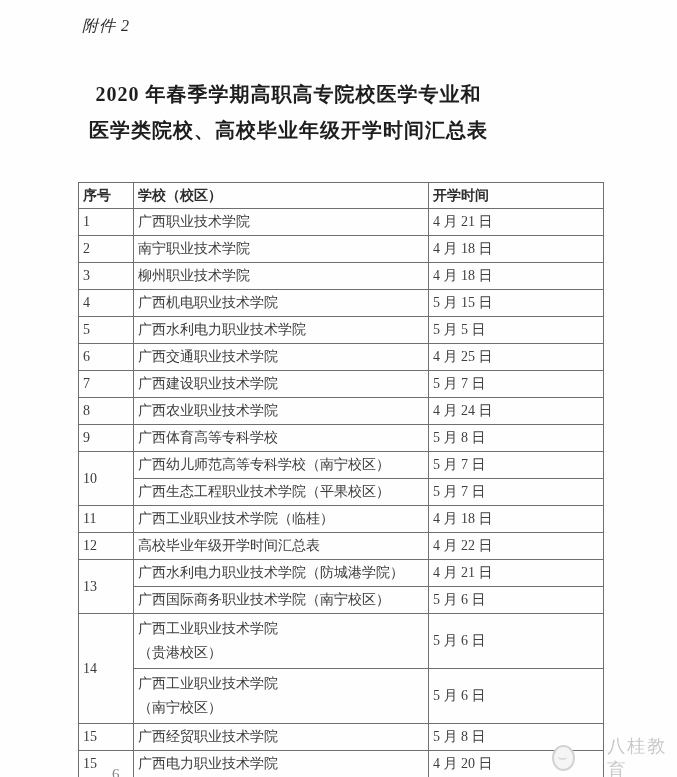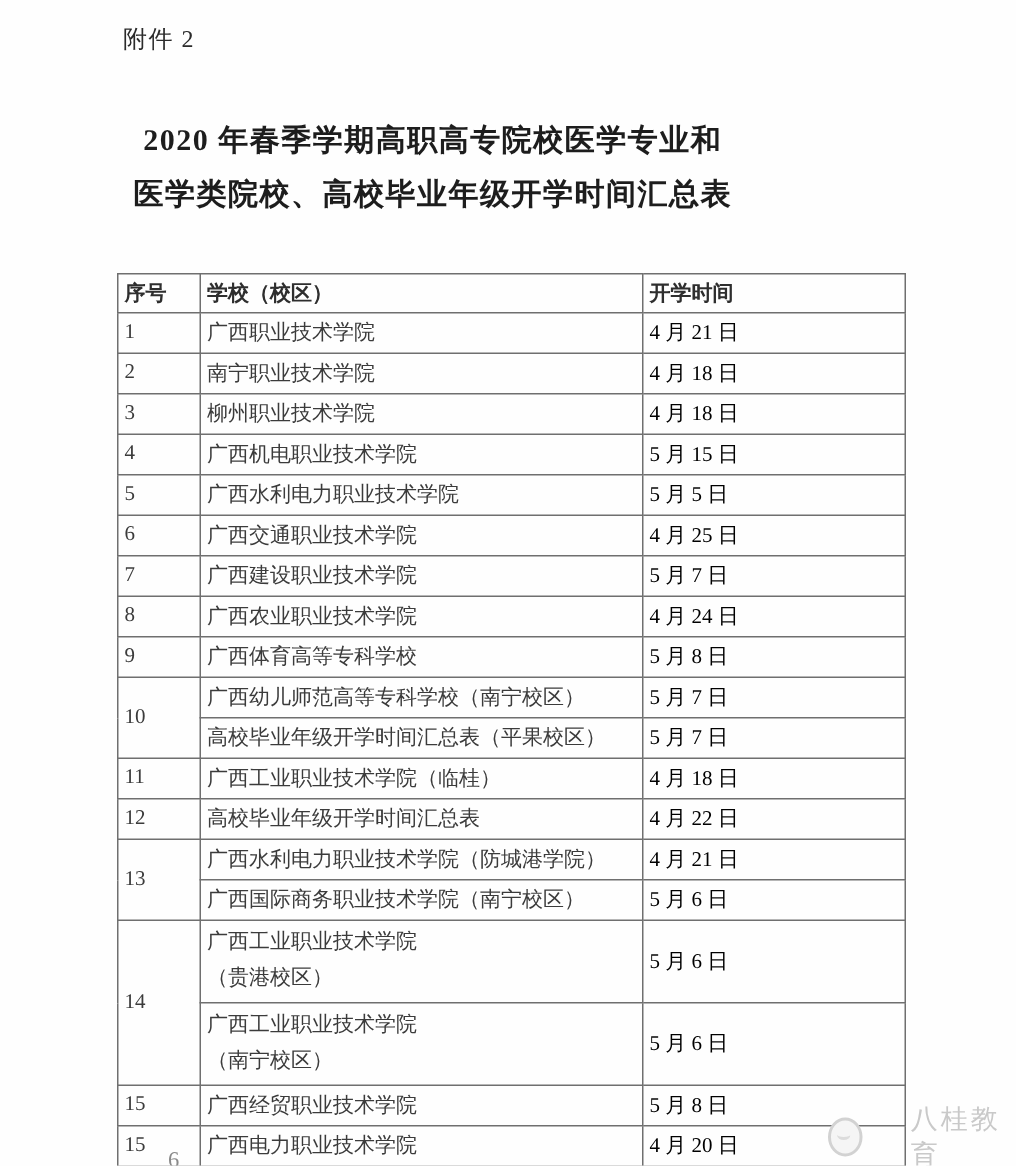--- a/index.html
+++ b/index.html
@@ -16,20 +16,21 @@
     width: 677px; height: 777px;
     background: #fefefe;
     overflow: hidden;
   }
   .attachment-label {
     position: absolute;
     left: 82px; top: 16px;
     font-size: 16px;
     color: #2b2b2b;
     letter-spacing: 1px;
+    font-style: italic;
   }
   .doc-title {
     position: absolute;
     left: 0; top: 76px;
     width: 577px;
     text-align: center;
     font-weight: bold;
     font-size: 20px;
     line-height: 36px;
     color: #1d1d1d;
@@ -54,21 +55,21 @@
     overflow: hidden;
   }
   table.schedule th {
     font-weight: bold;
     color: #2e2e2e;
     height: 25px;
   }
   table.schedule tr.r1 td { height: 26px; }
   table.schedule tr.r2 td { height: 54px; }
   td.school-2line { white-space: pre-line; line-height: 24px; }
-  td.date-cell { color: #000000; }
+  td.date-cell { color: #404040; }
   .watermark {
     position: absolute;
     left: 552px; top: 734px;
     display: flex;
     align-items: center;
     color: #c7c7c7;
     z-index: 5;
     gap: 28px;
   }
   .wm-logo {
@@ -168,21 +169,21 @@
       <td>9</td>
       <td>广西体育高等专科学校</td>
       <td class="date-cell">5 月 8 日</td>
     </tr>
     <tr class="r1">
       <td rowspan="2">10</td>
       <td>广西幼儿师范高等专科学校（南宁校区）</td>
       <td class="date-cell">5 月 7 日</td>
     </tr>
     <tr class="r1">
-      <td>高校毕业年级开学时间汇总表（平果校区）</td>
+      <td>广西生态工程职业技术学院（平果校区）</td>
       <td class="date-cell">5 月 7 日</td>
     </tr>
     <tr class="r1">
       <td>11</td>
       <td>广西工业职业技术学院（临桂）</td>
       <td class="date-cell">4 月 18 日</td>
     </tr>
     <tr class="r1">
       <td>12</td>
       <td>高校毕业年级开学时间汇总表</td>

